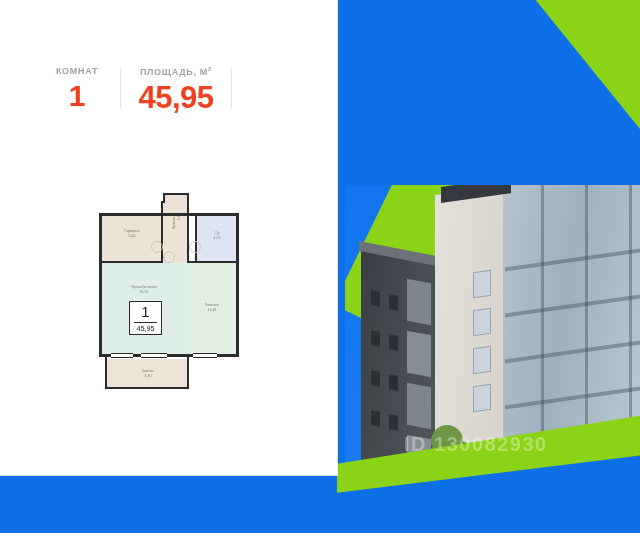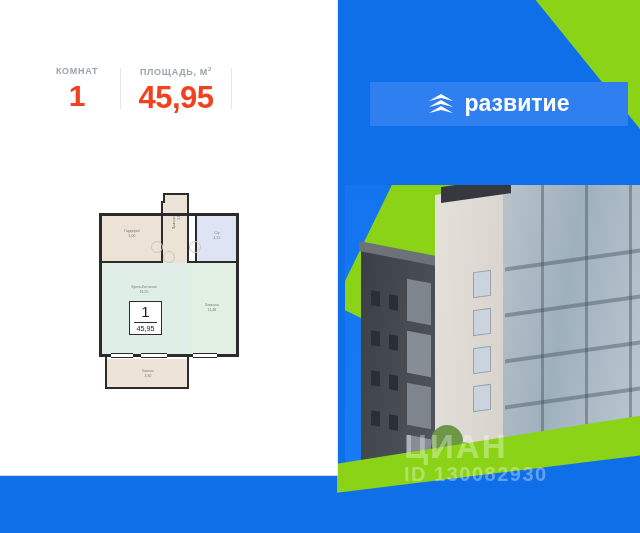--- a/index.html
+++ b/index.html
@@ -342,28 +342,20 @@
         <div class="tree-c" style="left:46px;top:40px;width:38px;height:38px;background:#547a34;"></div>
         <div class="tree-c" style="left:20px;top:2px;width:32px;height:32px;background:#6d9747;"></div>
       </div>
     </div>
 
     <div class="promo-green-bottom"></div>
     <div class="promo-blue-bottom"></div>
   </div>
 
   <div class="brand">
-    <div class="brand-sub">
-      <svg class="chevron-stack" viewBox="0 0 26 22">
-        <path d="M1 8 L13 1 L25 8 L13 5 Z" fill="#ffffff"></path>
-        <path d="M1 14 L13 7 L25 14 L13 11 Z" fill="#ffffff"></path>
-        <path d="M1 20 L13 13 L25 20 L13 17 Z" fill="#ffffff"></path>
-      </svg>
-      <span class="brand-sub-text">развитие</span>
-    </div>
   </div>
 
   <div class="card">
 
     <div class="stats">
       <div class="stat stat-rooms">
         <div class="stat-label">КОМНАТ</div>
         <div class="stat-value">1</div>
       </div>
 
@@ -440,17 +432,16 @@
 
       <div class="badge">
         <span class="badge-num">1</span>
         <div class="badge-line"></div>
         <span class="badge-area">45,95</span>
       </div>
     </div>
   </div>
 
   <div class="watermark">
-    <div class="wm-big">ЦИАН</div>
     <div class="wm-id">ID 130082930</div>
   </div>
 
 </div>
 
 </body></html>

